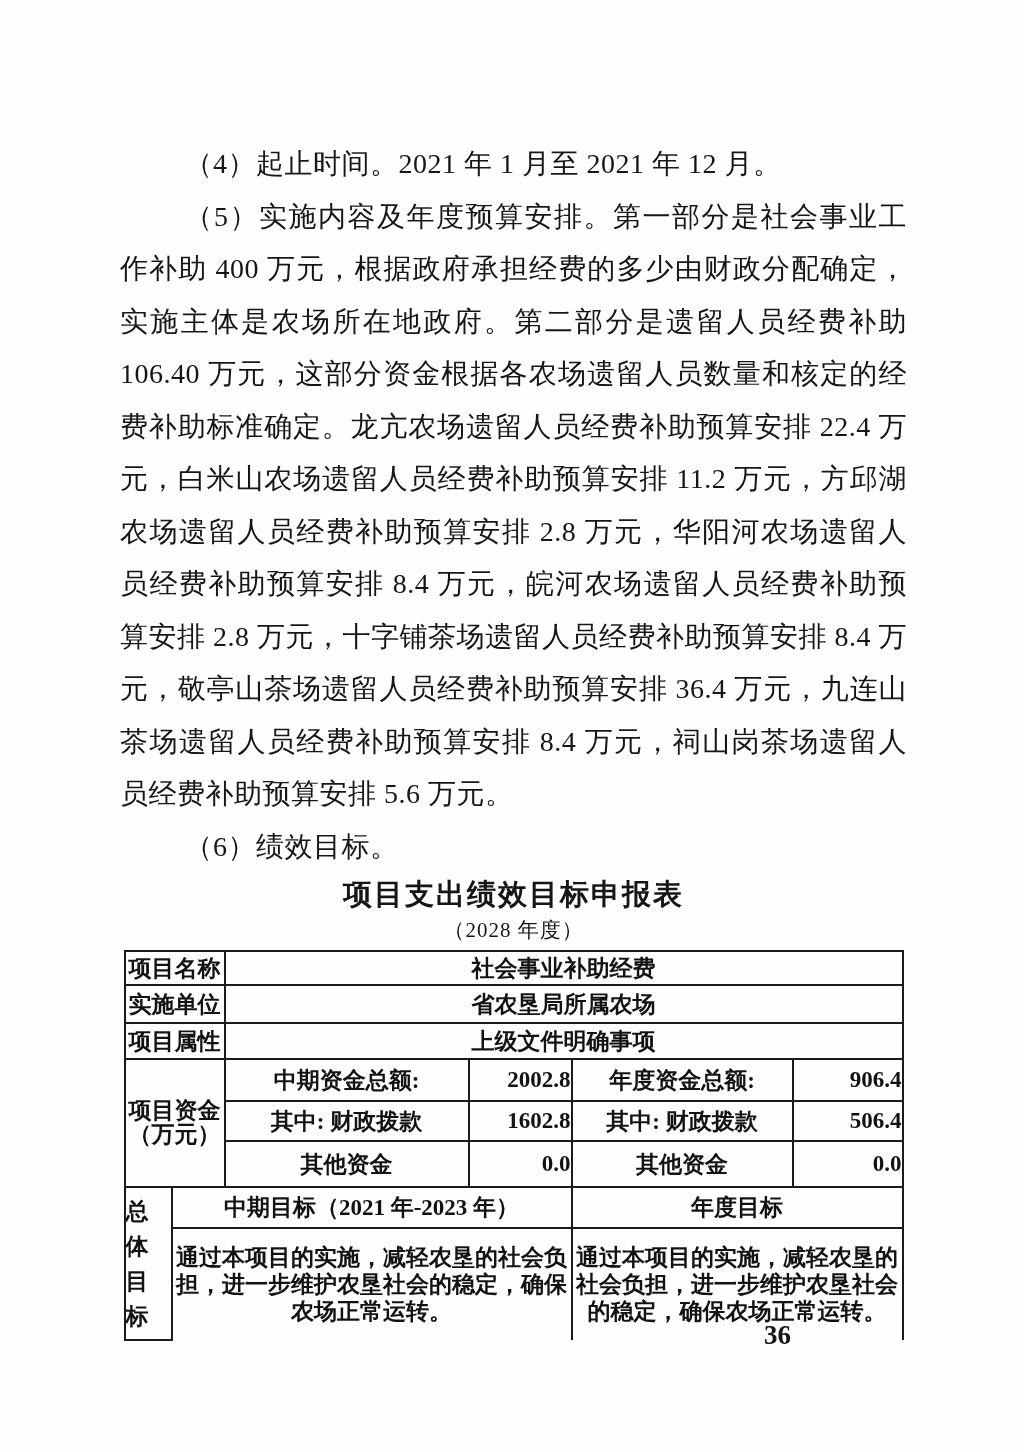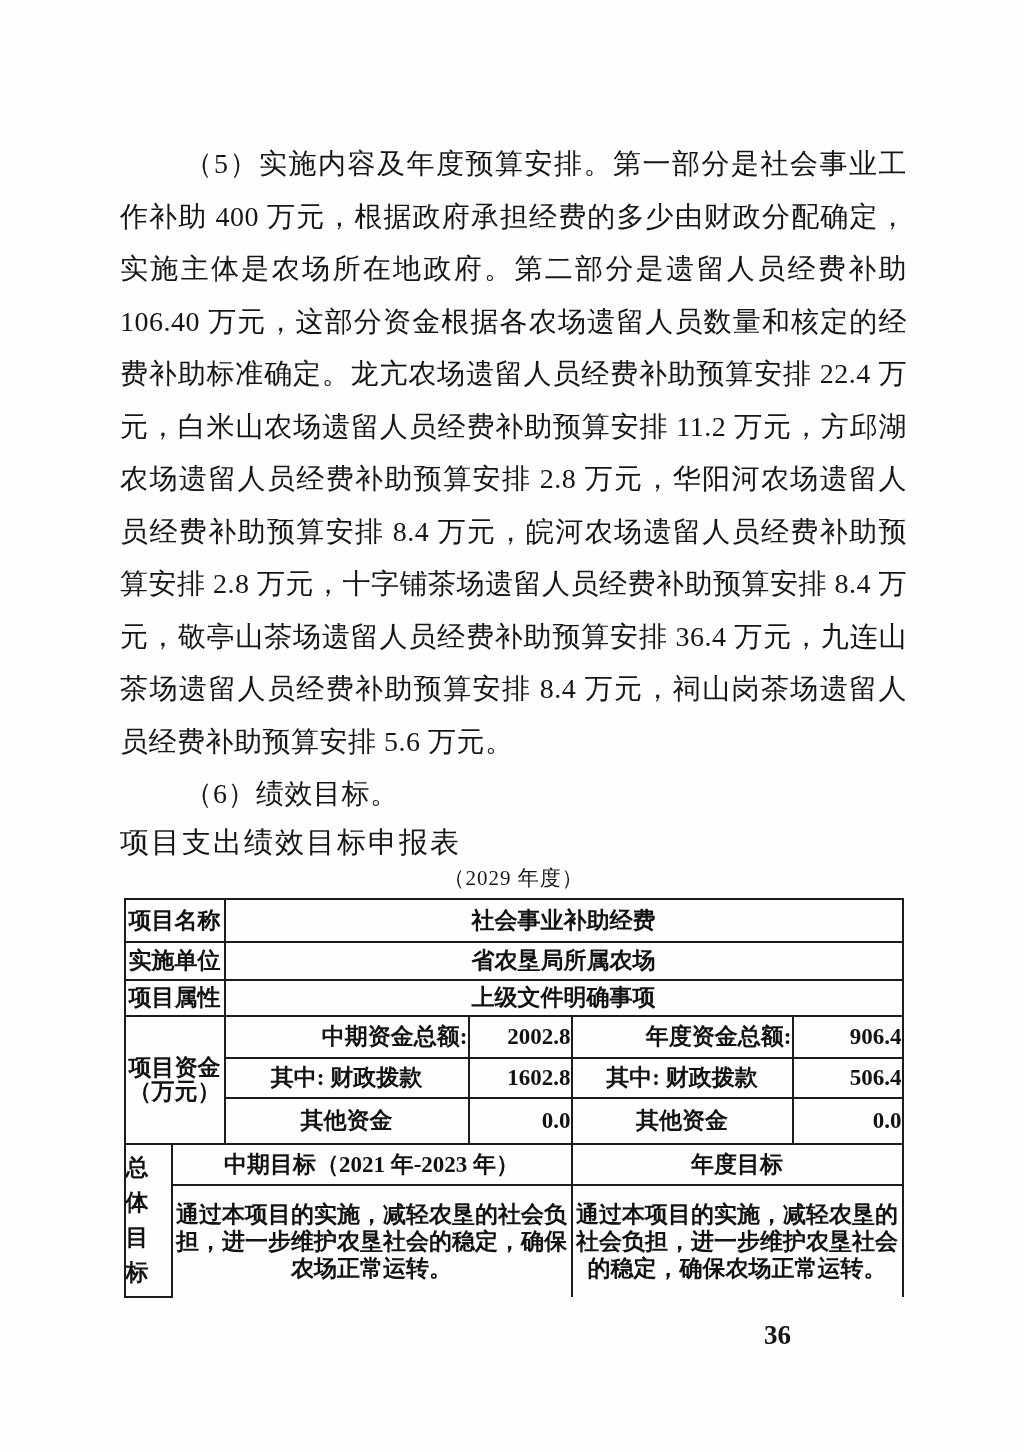--- a/index.html
+++ b/index.html
@@ -22,23 +22,23 @@
     margin: 0;
     font-size: 28px;
     line-height: 52.5px;
     text-align: justify;
     text-justify: inter-ideograph;
     text-indent: 2.3em;
     letter-spacing: 0.5px;
   }
   .table-title {
     margin: 4px 0 0 0;
-    text-align: left;
+    text-align: center;
     font-size: 29px;
-    font-weight: normal;
+    font-weight: bold;
     letter-spacing: 2px;
     line-height: 34px;
   }
   .table-subtitle {
     margin-top: 7px;
     text-align: center;
     font-size: 21px;
     line-height: 24px;
     letter-spacing: 1px;
   }
@@ -52,21 +52,21 @@
     border: 2px solid #1b1b1b;
     font-size: 23px;
     font-weight: bold;
     color: #121212;
     vertical-align: middle;
     padding: 0;
     overflow: hidden;
   }
   .t-lab  { text-align: center; }
   .t-val  { text-align: center; }
-  .f-left { text-align: right; padding-left: 6px; margin-left: 32px; }
+  .f-left { text-align: center; padding-left: 6px; margin-left: 32px; }
   .f-center { text-align: center; font-family: Liberation Serif, serif; }
   .f-num  { text-align: right; padding-right: 6px; font-family: "Liberation Serif", "DejaVu Serif", serif; }
   .g-side {
     word-break: break-all;
     line-height: 35px;
     padding: 0 11px;
     font-size: 22px;
   }
   .g-head { text-align: center; font-size: 23px; }
   .g-text {
@@ -84,37 +84,38 @@
     font-size: 27px;
     font-weight: bold;
   }
 </style>
 </head>
 <body>
 
 <div class="page">
   <div class="content">
 
+    <p class="body-para">（4）起止时间。2021 年 1 月至 2021 年 12 月。</p>
     <p class="body-para">（5）实施内容及年度预算安排。第一部分是社会事业工作补助 400 万元，根据政府承担经费的多少由财政分配确定，实施主体是农场所在地政府。第二部分是遗留人员经费补助 106.40 万元，这部分资金根据各农场遗留人员数量和核定的经费补助标准确定。龙亢农场遗留人员经费补助预算安排 22.4 万元，白米山农场遗留人员经费补助预算安排 11.2 万元，方邱湖农场遗留人员经费补助预算安排 2.8 万元，华阳河农场遗留人员经费补助预算安排 8.4 万元，皖河农场遗留人员经费补助预算安排 2.8 万元，十字铺茶场遗留人员经费补助预算安排 8.4 万元，敬亭山茶场遗留人员经费补助预算安排 36.4 万元，九连山茶场遗留人员经费补助预算安排 8.4 万元，祠山岗茶场遗留人员经费补助预算安排 5.6 万元。</p>
     <p class="body-para">（6）绩效目标。</p>
 
     <h2 class="table-title">项目支出绩效目标申报表</h2>
-    <div class="table-subtitle">（2029 年度）</div>
+    <div class="table-subtitle">（2028 年度）</div>
 
     <table class="perf-table">
       <colgroup>
         <col style="width:47px">
         <col style="width:53px">
         <col style="width:244px">
         <col style="width:103px">
         <col style="width:221px">
         <col style="width:110px">
       </colgroup>
       <tbody>
-        <tr style="height:43px">
+        <tr style="height:34px">
           <td colspan="2" class="t-lab">项目名称</td>
           <td colspan="4" class="t-val">社会事业补助经费</td>
         </tr>
         <tr style="height:38px">
           <td colspan="2" class="t-lab">实施单位</td>
           <td colspan="4" class="t-val">省农垦局所属农场</td>
         </tr>
         <tr style="height:36px">
           <td colspan="2" class="t-lab">项目属性</td>
           <td colspan="4" class="t-val">上级文件明确事项</td>

